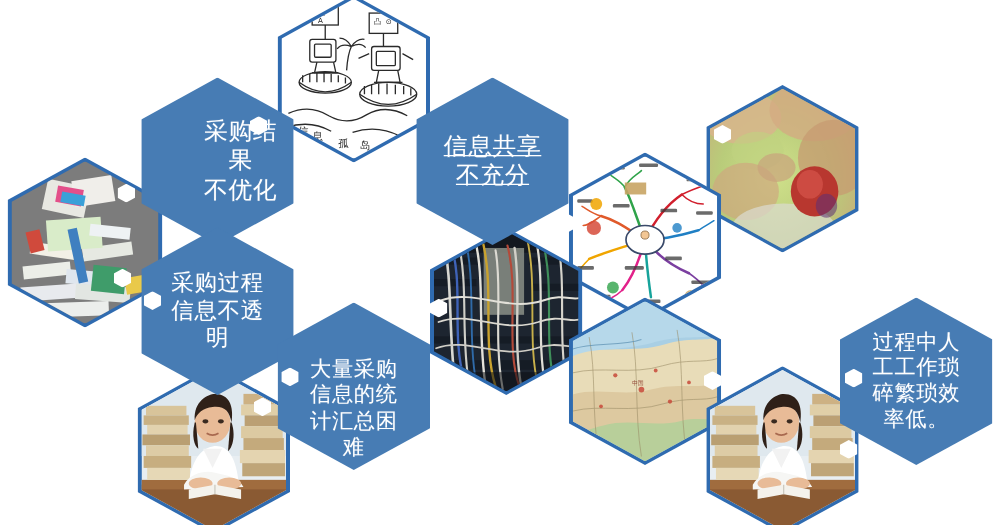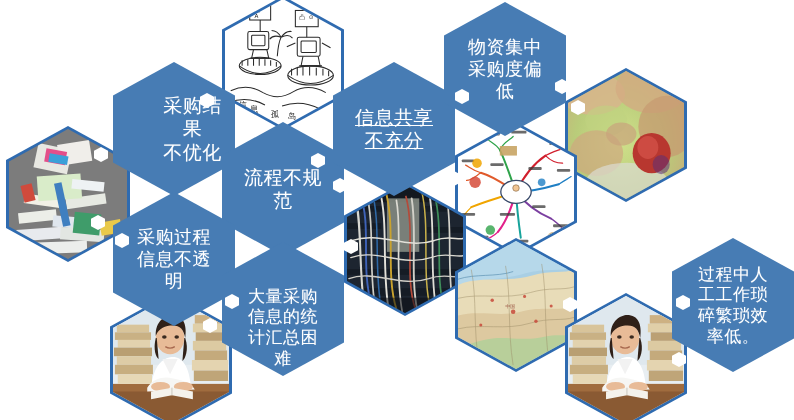--- a/index.html
+++ b/index.html
@@ -397,37 +397,28 @@
         </svg>
       </div>
     </div>
   </div>
 
   <div class="hex hex-text" style="left:113px;top:62px;width:122px;height:134px;padding-left:37px;">
     <div class="label" style="font-size:19px;">采购结果
 不优化</div>
   </div>
 
-  <div class="hex hex-text" style="left:222px;top:122px;width:122px;height:134px;">
-    <div class="label" style="font-size:19px;">流程不规
-范</div>
-  </div>
 
   <div class="hex hex-text" style="left:333px;top:62px;width:122px;height:134px;">
     <div class="label" style="font-size:19px;text-decoration:underline;">信息共享
 不充分</div>
   </div>
 
-  <div class="hex hex-text" style="left:444px;top:2px;width:122px;height:134px;">
-    <div class="label" style="font-size:18px;">物资集中
-采购度偏
-低</div>
-  </div>
-
-  <div class="hex hex-text" style="left:113px;top:192px;width:122px;height:134px;">
+
+  <div class="hex hex-text" style="left:113px;top:182px;width:122px;height:134px;">
     <div class="label" style="font-size:18px;">采购过程
 信息不透
 明</div>
   </div>
 
   <div class="hex hex-text" style="left:222px;top:242px;width:122px;height:134px;">
     <div class="label" style="font-size:17px;margin-top:36px;">大量采购
 信息的统
 计汇总困
 难</div>

